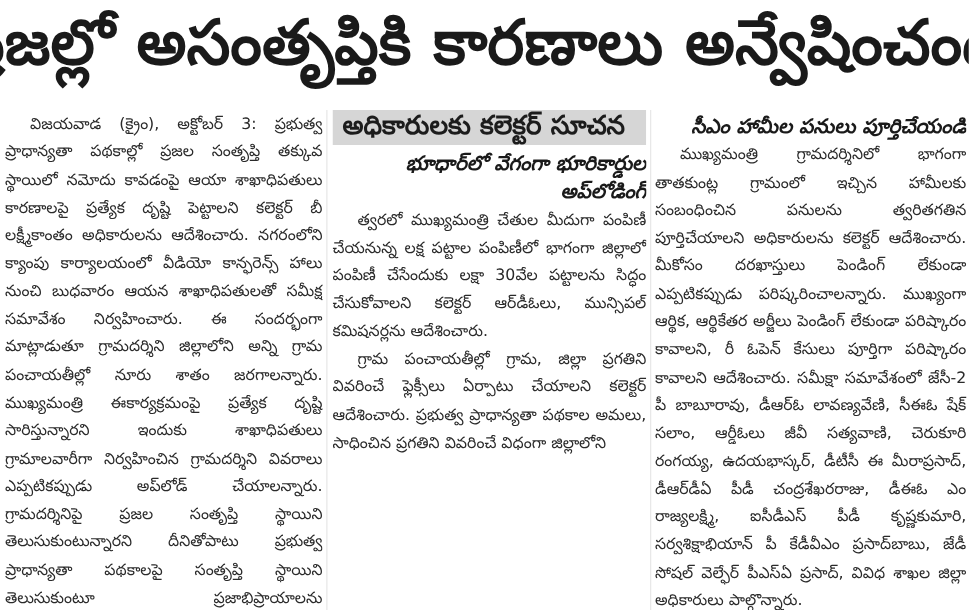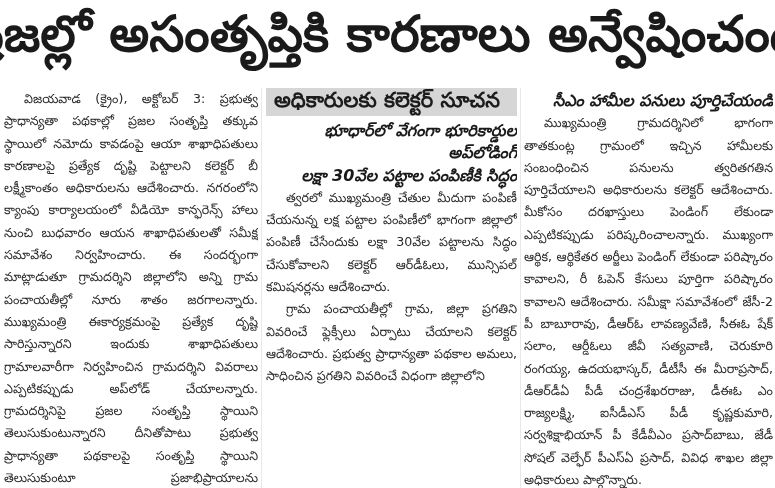--- a/index.html
+++ b/index.html
@@ -30,21 +30,20 @@
 <div class="col c1">
   <p class="indent">విజయవాడ (క్రైం), అక్టోబర్ 3: ప్రభుత్వ ప్రాధాన్యతా పథకాల్లో ప్రజల సంతృప్తి తక్కువ స్థాయిలో నమోదు కావడంపై ఆయా శాఖాధిపతులు కారణాలపై ప్రత్యేక దృష్టి పెట్టాలని కలెక్టర్ బీ లక్ష్మీకాంతం అధికారులను ఆదేశించారు. నగరంలోని క్యాంపు కార్యాలయంలో వీడియో కాన్ఫరెన్స్ హాలు నుంచి బుధవారం ఆయన శాఖాధిపతులతో సమీక్ష సమావేశం నిర్వహించారు. ఈ సందర్భంగా మాట్లాడుతూ గ్రామదర్శిని జిల్లాలోని అన్ని గ్రామ పంచాయతీల్లో నూరు శాతం జరగాలన్నారు. ముఖ్యమంత్రి ఈకార్యక్రమంపై ప్రత్యేక దృష్టి సారిస్తున్నారని ఇందుకు శాఖాధిపతులు గ్రామాలవారీగా నిర్వహించిన గ్రామదర్శిని వివరాలు ఎప్పటికప్పుడు అప్‌లోడ్ చేయాలన్నారు. గ్రామదర్శినిపై ప్రజల సంతృప్తి స్థాయిని తెలుసుకుంటున్నారని దీనితోపాటు ప్రభుత్వ ప్రాధాన్యతా పథకాలపై సంతృప్తి స్థాయిని తెలుసుకుంటూ ప్రజాభిప్రాయాలను కోరుతున్నారన్నారు.</p>
 
 </div>
 
 <div class="gutter" style="left:261px;"></div>
 
 <div class="col c2">
   <div class="boxhead">అధికారులకు కలెక్టర్ సూచన</div>
   <p class="subhead">భూధార్‌లో వేగంగా భూరికార్డుల అప్‌లోడింగ్</p>
-  <p class="subhead">లక్షా 30వేల పట్టాల పంపిణీకి సిద్ధం</p>
   <p class="indent">త్వరలో ముఖ్యమంత్రి చేతుల మీదుగా పంపిణీ చేయనున్న లక్ష పట్టాల పంపిణీలో భాగంగా జిల్లాలో పంపిణీ చేసేందుకు లక్షా 30వేల పట్టాలను సిద్ధం చేసుకోవాలని కలెక్టర్ ఆర్‌డీఓలు, మున్సిపల్ కమిషనర్లను ఆదేశించారు.</p>
   <p class="indent">గ్రామ పంచాయతీల్లో గ్రామ, జిల్లా ప్రగతిని వివరించే ఫ్లెక్సీలు ఏర్పాటు చేయాలని కలెక్టర్ ఆదేశించారు. ప్రభుత్వ ప్రాధాన్యతా పథకాల అమలు, సాధించిన ప్రగతిని వివరించే విధంగా జిల్లాలోని</p>
 </div>
 
 <div class="gutter" style="left:520px;"></div>
 
 <div class="col c3">
   <p class="subhead">సీఎం హామీల పనులు పూర్తిచేయండి</p>
   <p class="indent">ముఖ్యమంత్రి గ్రామదర్శినిలో భాగంగా తాతకుంట్ల గ్రామంలో ఇచ్చిన హామీలకు సంబంధించిన పనులను త్వరితగతిన పూర్తిచేయాలని అధికారులను కలెక్టర్ ఆదేశించారు. మీకోసం దరఖాస్తులు పెండింగ్ లేకుండా ఎప్పటికప్పుడు పరిష్కరించాలన్నారు. ముఖ్యంగా ఆర్థిక, ఆర్థికేతర అర్జీలు పెండింగ్ లేకుండా పరిష్కారం కావాలని, రీ ఓపెన్ కేసులు పూర్తిగా పరిష్కారం కావాలని ఆదేశించారు. సమీక్షా సమావేశంలో జేసీ-2 పీ బాబూరావు, డీఆర్ఓ లావణ్యవేణి, సీఈఓ షేక్ సలాం, ఆర్డీఓలు జీవీ సత్యవాణి, చెరుకూరి రంగయ్య, ఉదయభాస్కర్, డీటీసీ ఈ మీరాప్రసాద్, డీఆర్‌డీఏ పీడీ చంద్రశేఖరరాజు, డీఈఓ ఎం రాజ్యలక్ష్మి, ఐసీడీఎస్ పీడీ కృష్ణకుమారి, సర్వశిక్షాభియాన్ పీ కేడీవీఎం ప్రసాద్‌బాబు, జేడీ సోషల్ వెల్ఫేర్ పీఎస్ఏ ప్రసాద్, వివిధ శాఖల జిల్లా అధికారులు పాల్గొన్నారు.</p>
 </div>

